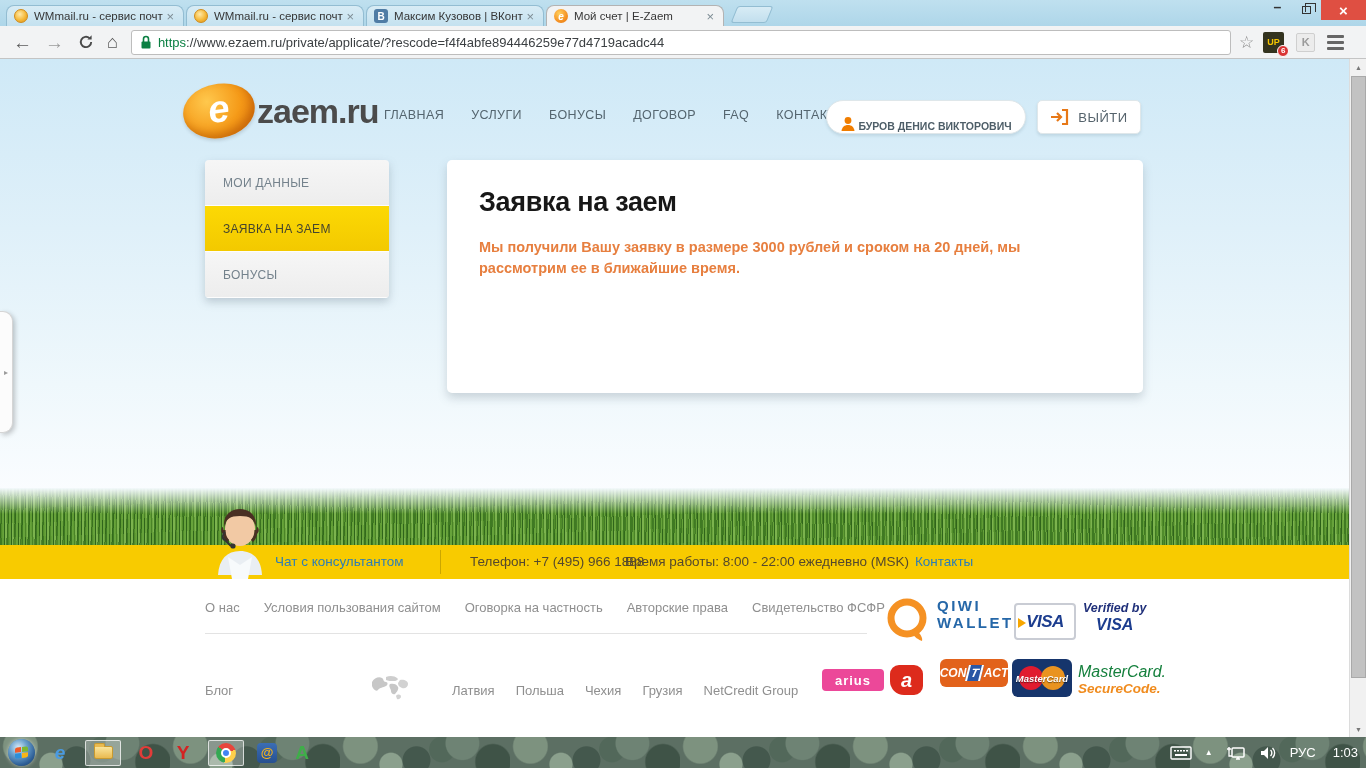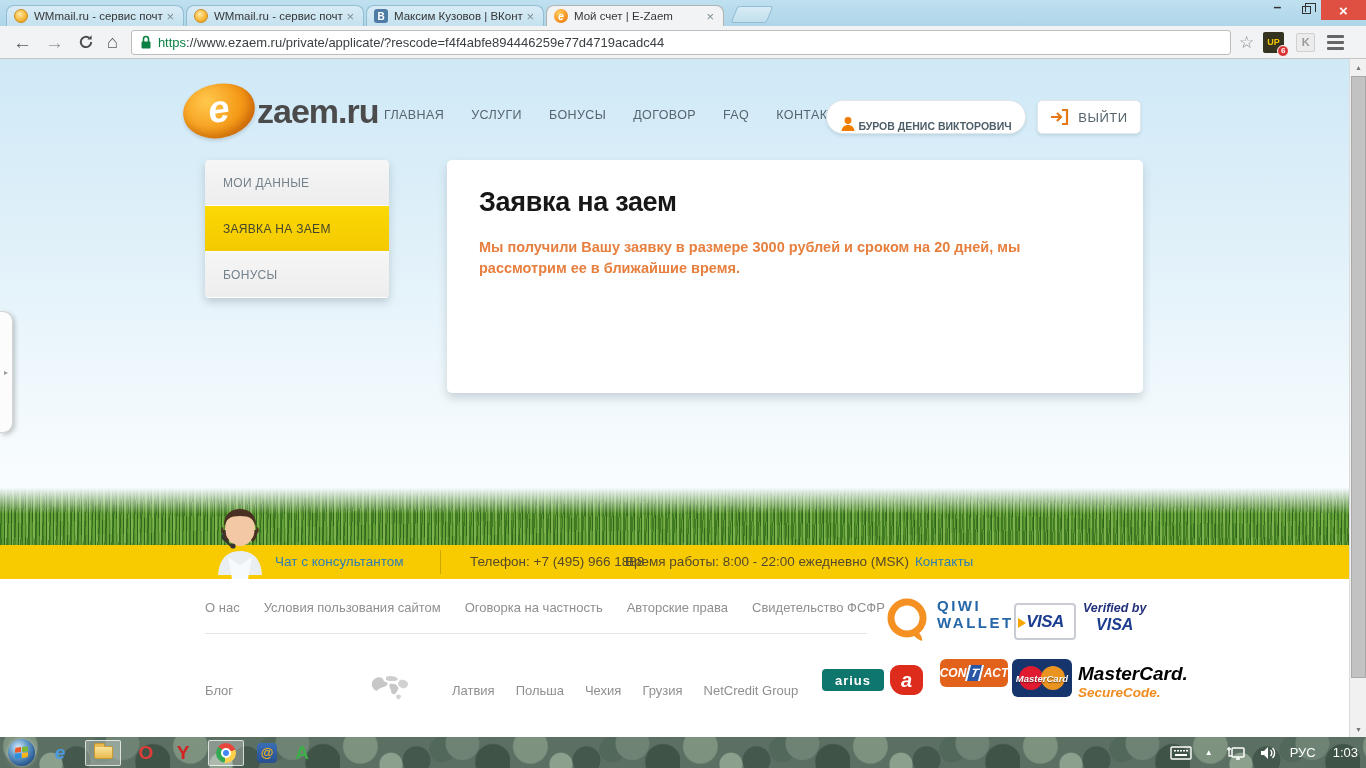--- a/index.html
+++ b/index.html
@@ -136,35 +136,35 @@
   #qiwi .qtxt { color:#2567a8; font-weight:bold; font-size:15px; letter-spacing:2.5px; line-height:1.15; }
   #visa-box { position:absolute; left:1014px; top:24px; width:62px; height:37px; background:#fff;
     border:2px solid #c9ccd4; border-radius:4px; display:flex; align-items:center; justify-content:center; }
   #visa-box .vtxt { font-style:italic; font-weight:bold; font-size:17px; color:#1c3d8f; letter-spacing:-.5px; }
   #visa-box .wedge { position:absolute; left:2px; top:13px; width:0; height:0;
     border-top:5px solid transparent; border-bottom:5px solid transparent; border-left:8px solid #f7a600; }
   #verified { position:absolute; left:1083px; top:22px; text-align:center; }
   #verified .v1 { font-style:italic; font-weight:bold; font-size:12.5px; color:#20307a; }
   #verified .v2 { font-style:italic; font-weight:bold; font-size:16px; color:#1c3d8f; margin-top:1px; }
   #arius { position:absolute; left:822px; top:86px; display:flex; align-items:center; gap:6px; }
-  #arius .apill { width:62px; height:22px; background:#0f766e; border-radius:4px; color:#fff;
+  #arius .apill { width:62px; height:22px; background:#ec4899; border-radius:4px; color:#fff;
     font-size:13px; font-weight:bold; display:flex; align-items:center; justify-content:center; letter-spacing:1px; }
   #arius .ablob { width:33px; height:30px; background:#dd2b1c; border-radius:9px 9px 9px 14px; color:#fff;
     font-size:20px; font-weight:bold; font-style:italic; display:flex; align-items:center; justify-content:center; }
   #contact-logo { position:absolute; left:940px; top:80px; width:68px; height:28px; background:#e2621b;
     border-radius:6px; display:flex; align-items:center; justify-content:center; gap:1px; }
   #contact-logo span { color:#fff; font-style:italic; font-weight:bold; font-size:12px; }
   #contact-logo .t { background:#2a57a5; transform:skewX(-14deg); padding:1px 2px; border-left:2px solid #fff; border-right:2px solid #fff; }
   #mc-box { position:absolute; left:1012px; top:80px; width:60px; height:38px; background:#16356c; border-radius:6px; }
   #mc-box .c1 { position:absolute; left:7px; top:7px; width:24px; height:24px; border-radius:50%; background:#e01b2f; }
   #mc-box .c2 { position:absolute; left:29px; top:7px; width:24px; height:24px; border-radius:50%; background:#f4991c; opacity:.95; }
   #mc-box .mtxt { position:absolute; left:0; top:14px; width:100%; text-align:center; color:#fff;
     font-size:9.5px; font-style:italic; font-weight:bold; text-shadow:0 1px 1px rgba(0,0,0,.5); }
   #securecode { position:absolute; left:1078px; top:84px; line-height:1.15; }
-  #securecode .s1 { color:#000000; font-weight:bold; font-style:italic; font-size:19px; }
+  #securecode .s1 { color:#15803d; font-weight:normal; font-style:italic; font-size:16px; }
   #securecode .s2 { color:#f08b1d; font-weight:bold; font-style:italic; font-size:13.5px; }
 
   
   #taskbar { position:absolute; left:0; top:737px; width:1366px; height:31px; background-color:#5c6f63;
     background-image:
       radial-gradient(circle at 12% 30%, #7d927f 0 11%, transparent 12%),
       radial-gradient(circle at 45% 75%, #44584d 0 14%, transparent 15%),
       radial-gradient(circle at 72% 20%, #6e8374 0 13%, transparent 14%),
       radial-gradient(circle at 90% 80%, #3f5347 0 11%, transparent 12%),
       radial-gradient(circle at 30% 88%, #8ba08d 0 9%, transparent 10%),

